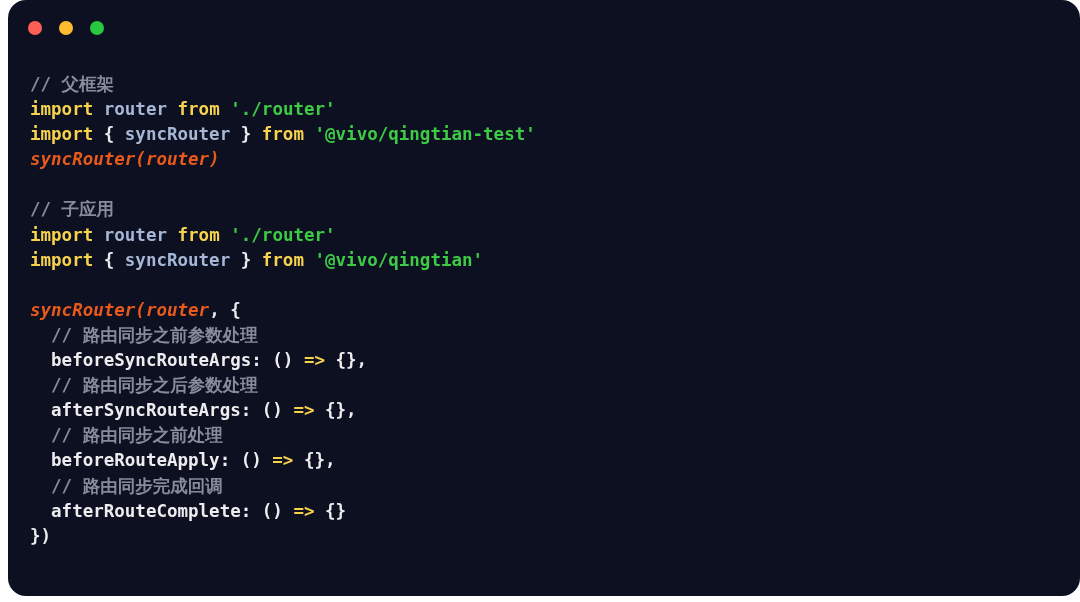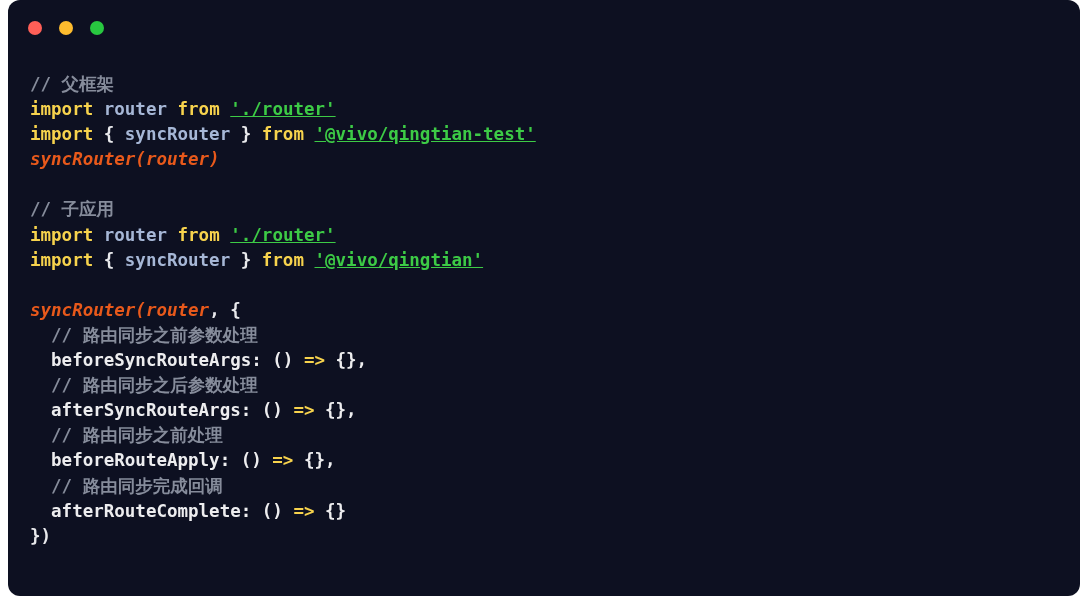--- a/index.html
+++ b/index.html
@@ -13,21 +13,21 @@
     overflow: hidden;
     font-family: "DejaVu Sans Mono", "Liberation Mono", monospace;
   }
   .window {
     position: absolute;
     left: 8px;
     top: 0px;
     width: 1072px;
     height: 596px;
     background: #0D1021;
-    border-radius: 12px;
+    border-radius: 18px;
     overflow: hidden;
     box-sizing: border-box;
   }
   .titlebar {
     height: 56px;
     display: flex;
     align-items: center;
     padding-left: 20px;
     box-sizing: border-box;
   }
@@ -58,21 +58,21 @@
   .line {
     height: 25.1px;
     white-space: pre;
   }
   .line.blank { height: 25.1px; }
 
   .tok        { white-space: pre; }
   .t-comment  { color: #868C9B; }
   .t-keyword  { color: #F7D34D; }
   .t-ident    { color: #A6B7D6; }
-  .t-string   { color: #3DCB46; text-decoration: underline; }
+  .t-string   { color: #3DCB46; }
   .t-func     { color: #E8591B; font-style: italic; }
   .t-punct    { color: #E8E9EC; }
   .t-prop     { color: #EDEDEF; }
   .t-arrow    { color: #F7D34D; }
 </style>
 </head>
 <body>
 
 <div class="window" style="background: rgb(13, 16, 33);">
 

